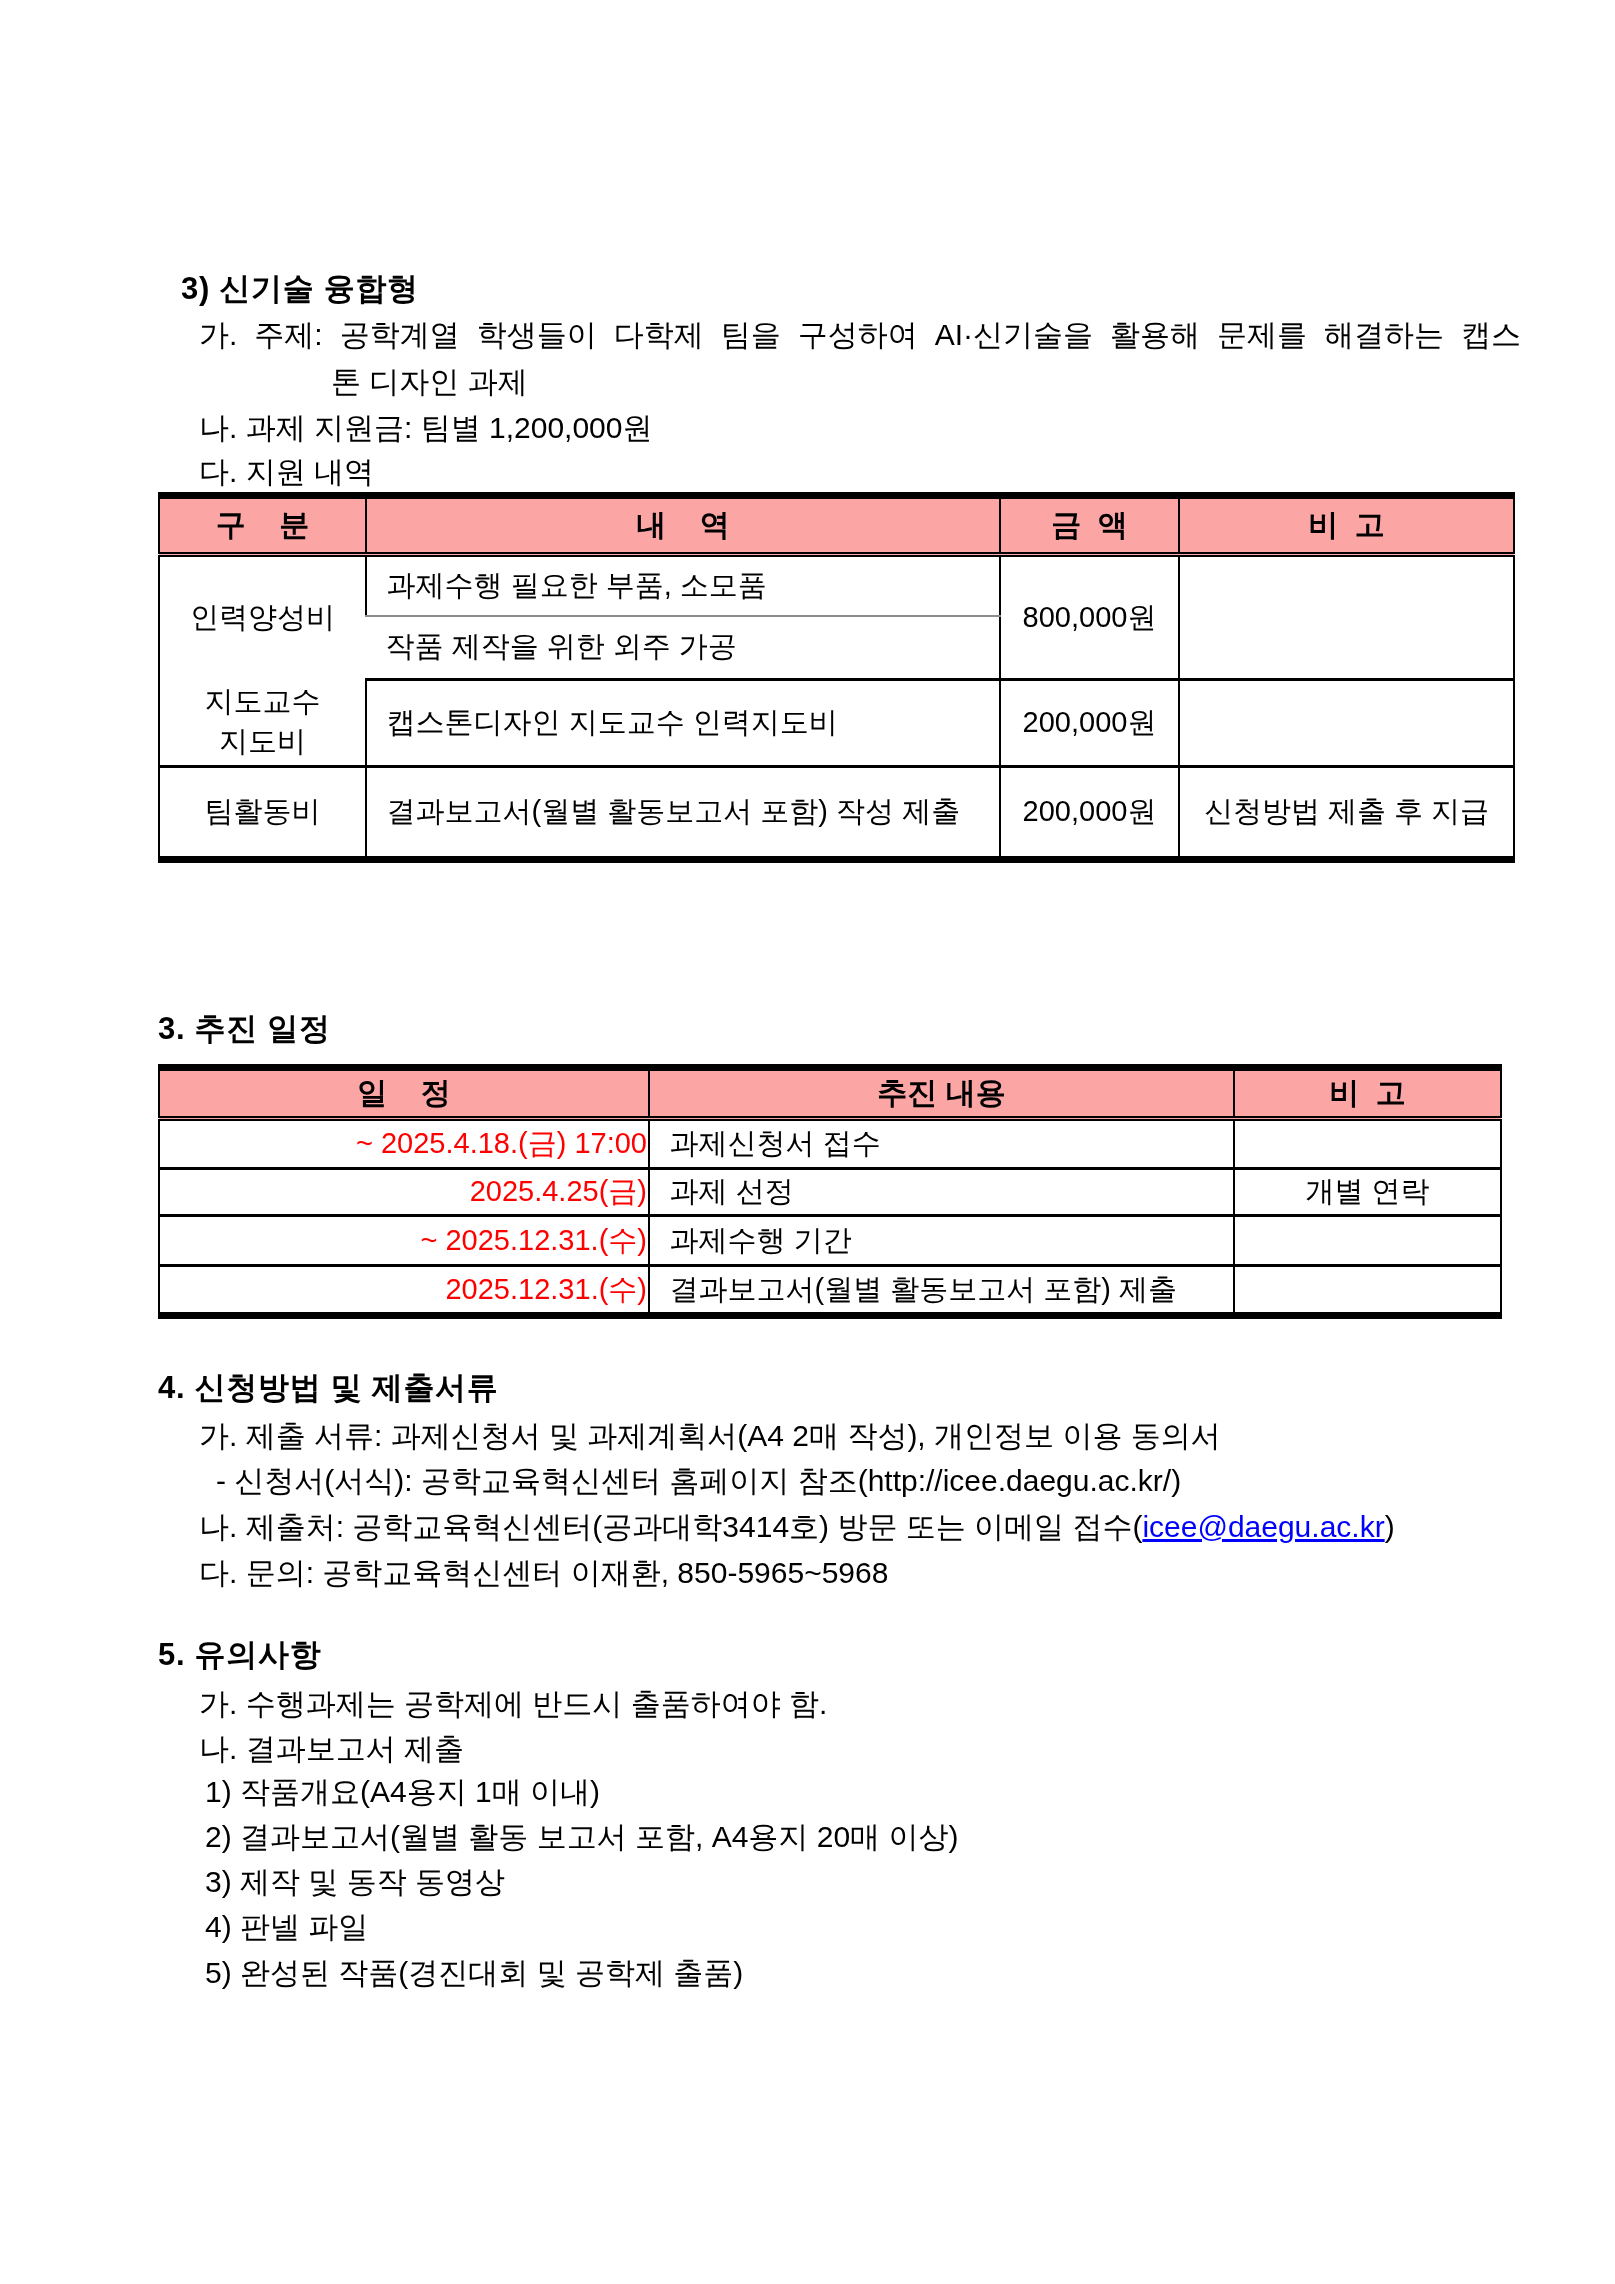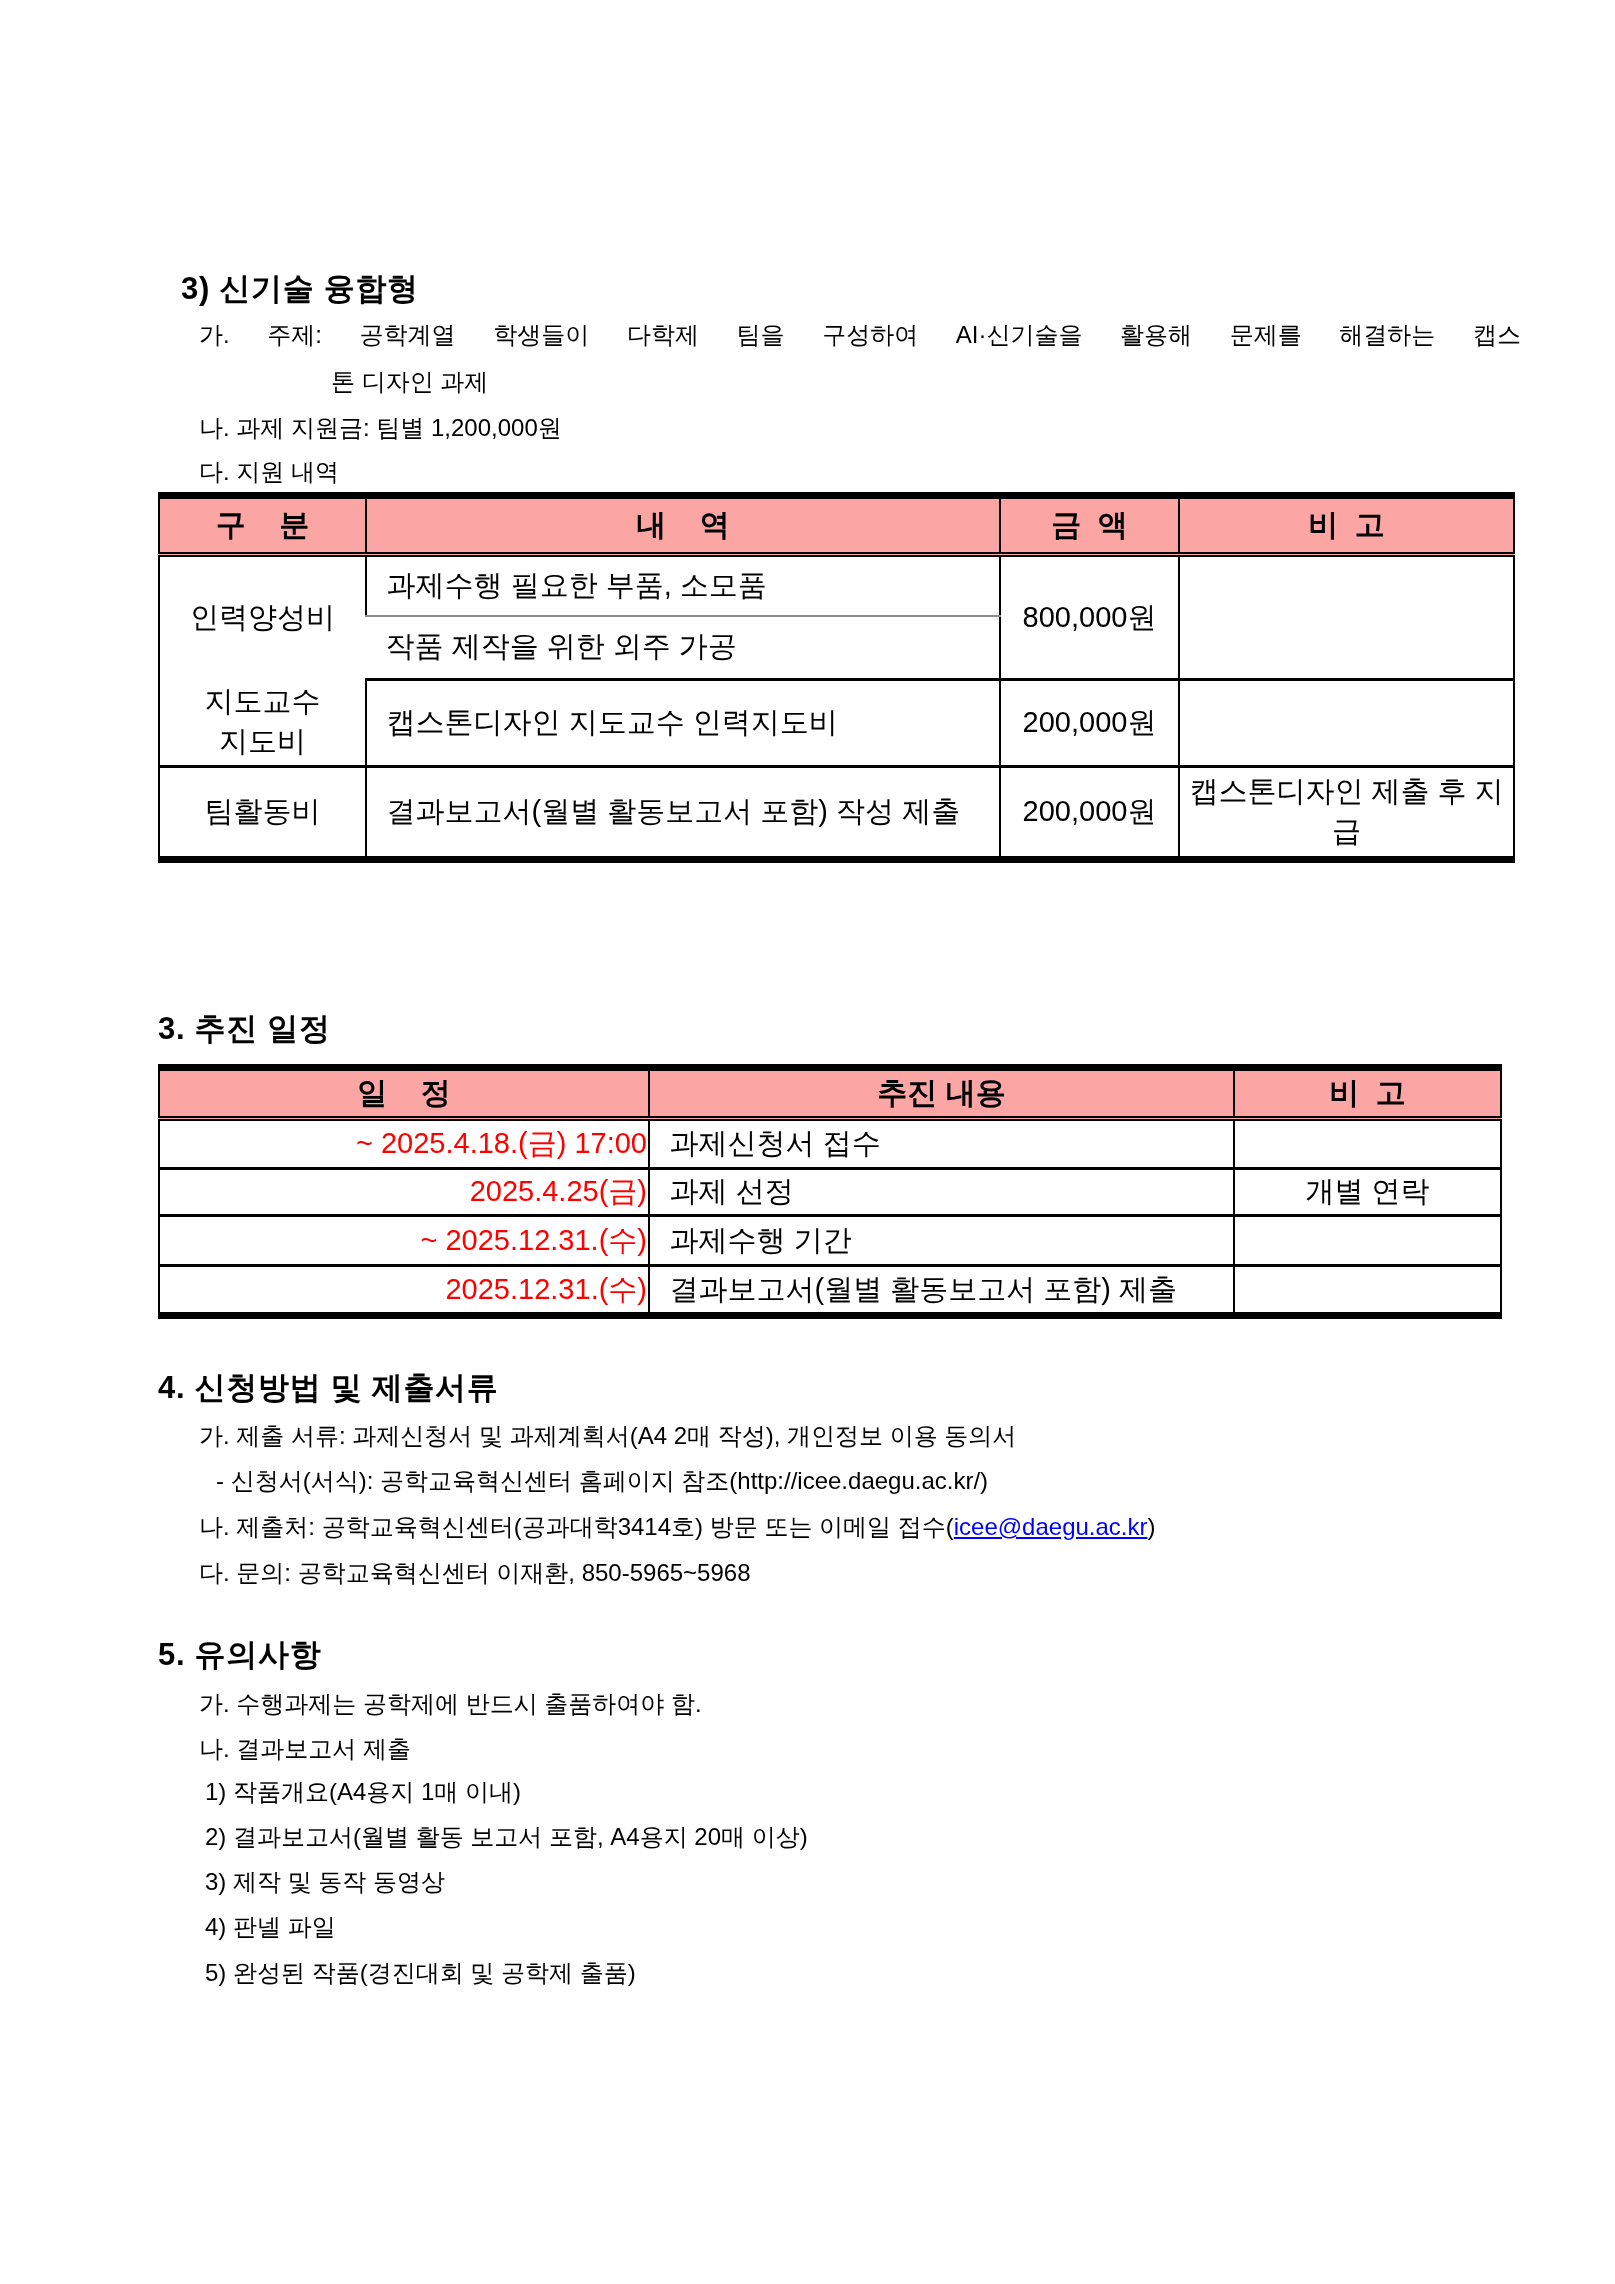--- a/index.html
+++ b/index.html
@@ -3,21 +3,21 @@
 <meta charset="utf-8">
 <style>
   html,body{margin:0;padding:0;background:#ffffff;}
   body{
     width:1616px;height:2284px;position:relative;
     font-family:"Liberation Sans","DejaVu Sans",sans-serif;
     color:#000;
   }
   .abs{position:absolute;}
   .h-num{font-weight:bold;font-size:31px;line-height:39px;letter-spacing:0.7px;}
-  .body-line{font-size:24px;line-height:40px;white-space:nowrap;}
+  .body-line{font-size:30px;line-height:40px;white-space:nowrap;}
   .justified{white-space:normal;text-align:justify;text-align-last:justify;}
   table{border-collapse:collapse;table-layout:fixed;}
   .doc-table{border:2.6px solid #000;border-top:7.8px solid #000;border-bottom:7.8px solid #000;}
   .doc-table th{
     background:#fca5a5;font-weight:bold;font-size:30px;
     border-left:2px solid #000;border-bottom:5.9px double #000;
     white-space:pre;text-align:center;vertical-align:middle;
   }
   .doc-table td{
     font-size:29px;border-left:2px solid #000;vertical-align:middle;
@@ -80,21 +80,21 @@
           <div>지도비</div>
         </td>
         <td class="det">캡스톤디자인 지도교수 인력지도비</td>
         <td class="amt">200,000원</td>
         <td class="note"></td>
       </tr>
       <tr class="r3" style="height:93px;">
         <td class="cat">팀활동비</td>
         <td class="det">결과보고서(월별 활동보고서 포함) 작성 제출</td>
         <td class="amt">200,000원</td>
-        <td class="note">캡스톤디자인 제출 후 지급</td>
+        <td class="note">신청방법 제출 후 지급</td>
       </tr>
     </tbody>
   </table>
 
   <div class="abs h-num" style="left:158px;top:1009px;">3. 추진 일정</div>
 
   <table id="t2" class="abs doc-table" style="left:158px;top:1064px;width:1343px;">
     <colgroup>
       <col style="width:490px">
         <col style="width:585px">

